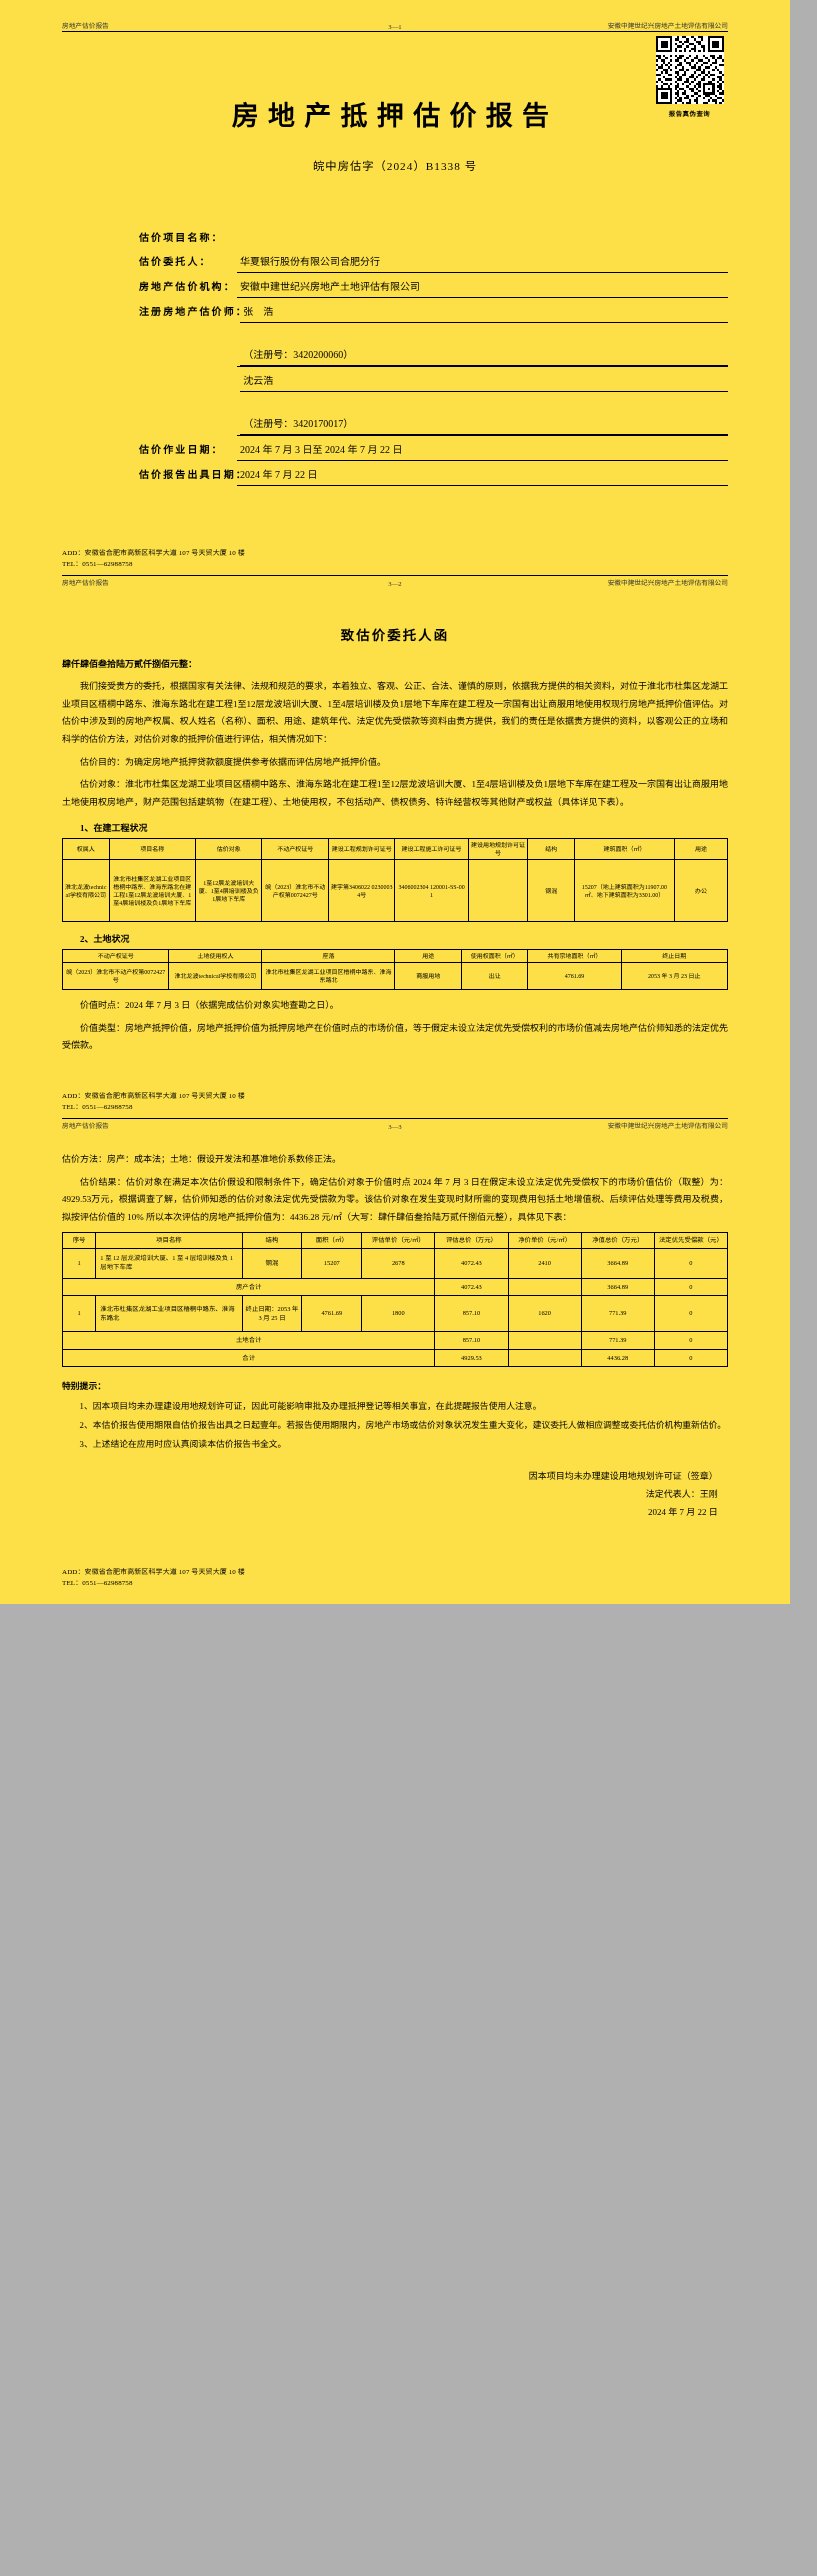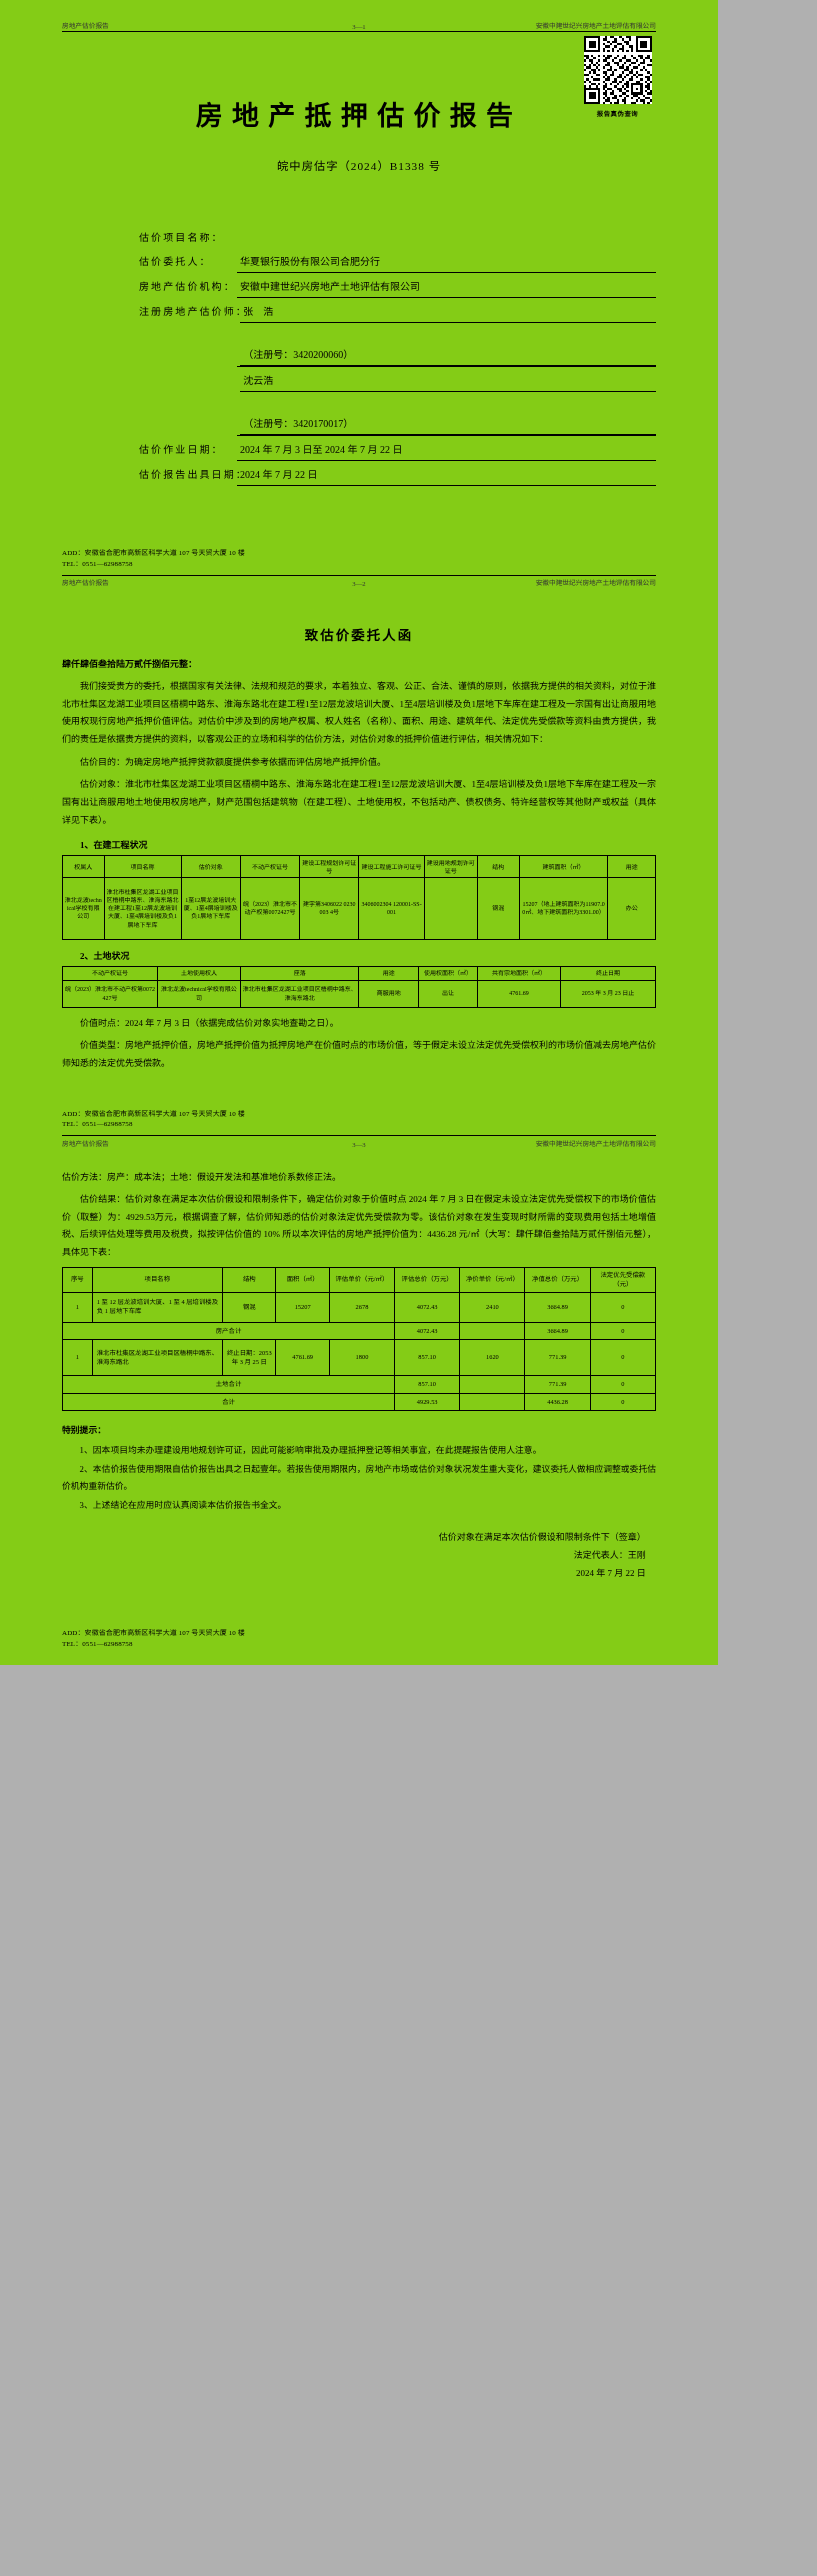--- a/index.html
+++ b/index.html
@@ -4,22 +4,22 @@
 <style>
   * { box-sizing: border-box; }
   html, body { margin:0; padding:0; }
   body {
     width:818px;
     background:#b0b0b0;
     font-family:"Liberation Serif", serif;
     color:#000;
   }
   .page {
-    width:718px;
-    background:#84cc16;
+    width:790px;
+    background:#fde047;
     position:relative;
     padding:0;
   }
   .page-inner { padding: 19.6px 62px 15.5px 62px; }
 
   
   .rh {
     display:flex;
     justify-content:space-between;
     align-items:flex-end;
@@ -93,21 +93,21 @@
   .cover-fields {
     margin:54px 0 0 77px;
     font-size:10px;
     line-height:2.1;
   }
   .cf-row { display:flex; align-items:flex-start; margin-bottom:3.1px; }
   .cf-label {
     width:98px;
     flex:none;
     letter-spacing:2.1px;
-    font-weight:normal;
+    font-weight:bold;
     white-space:nowrap;
   }
   .cf-val {
     flex:1;
     border-bottom:0.5px solid #000;
     padding-left:3.1px;
     min-height:15.5px;
   }
   .cf-multi { line-height:1.85; text-decoration:underline; text-underline-offset:2.1px; }
   .cf-inline { display:flex; gap:20.6px;flex-direction:column; }
@@ -643,21 +643,21 @@
     <div class="notes">
       <div class="hd">特别提示：</div>
       <ol>
         <li>1、因本项目均未办理建设用地规划许可证，因此可能影响审批及办理抵押登记等相关事宜，在此提醒报告使用人注意。</li>
         <li>2、本估价报告使用期限自估价报告出具之日起壹年。若报告使用期限内，房地产市场或估价对象状况发生重大变化，建议委托人做相应调整或委托估价机构重新估价。</li>
         <li>3、上述结论在应用时应认真阅读本估价报告书全文。</li>
       </ol>
     </div>
 
     <div class="sign">
-      <div>估价对象在满足本次估价假设和限制条件下（签章）</div>
+      <div>因本项目均未办理建设用地规划许可证（签章）</div>
       <div>法定代表人：王刚</div>
       <div>2024 年 7 月 22 日</div>
     </div>
 
 
     <div class="addr" style="margin-top:46px;">
       <div>ADD：安徽省合肥市高新区科学大道 107 号天贸大厦 10 楼</div>
       <div>TEL：0551—62988758</div>
     </div>
 

